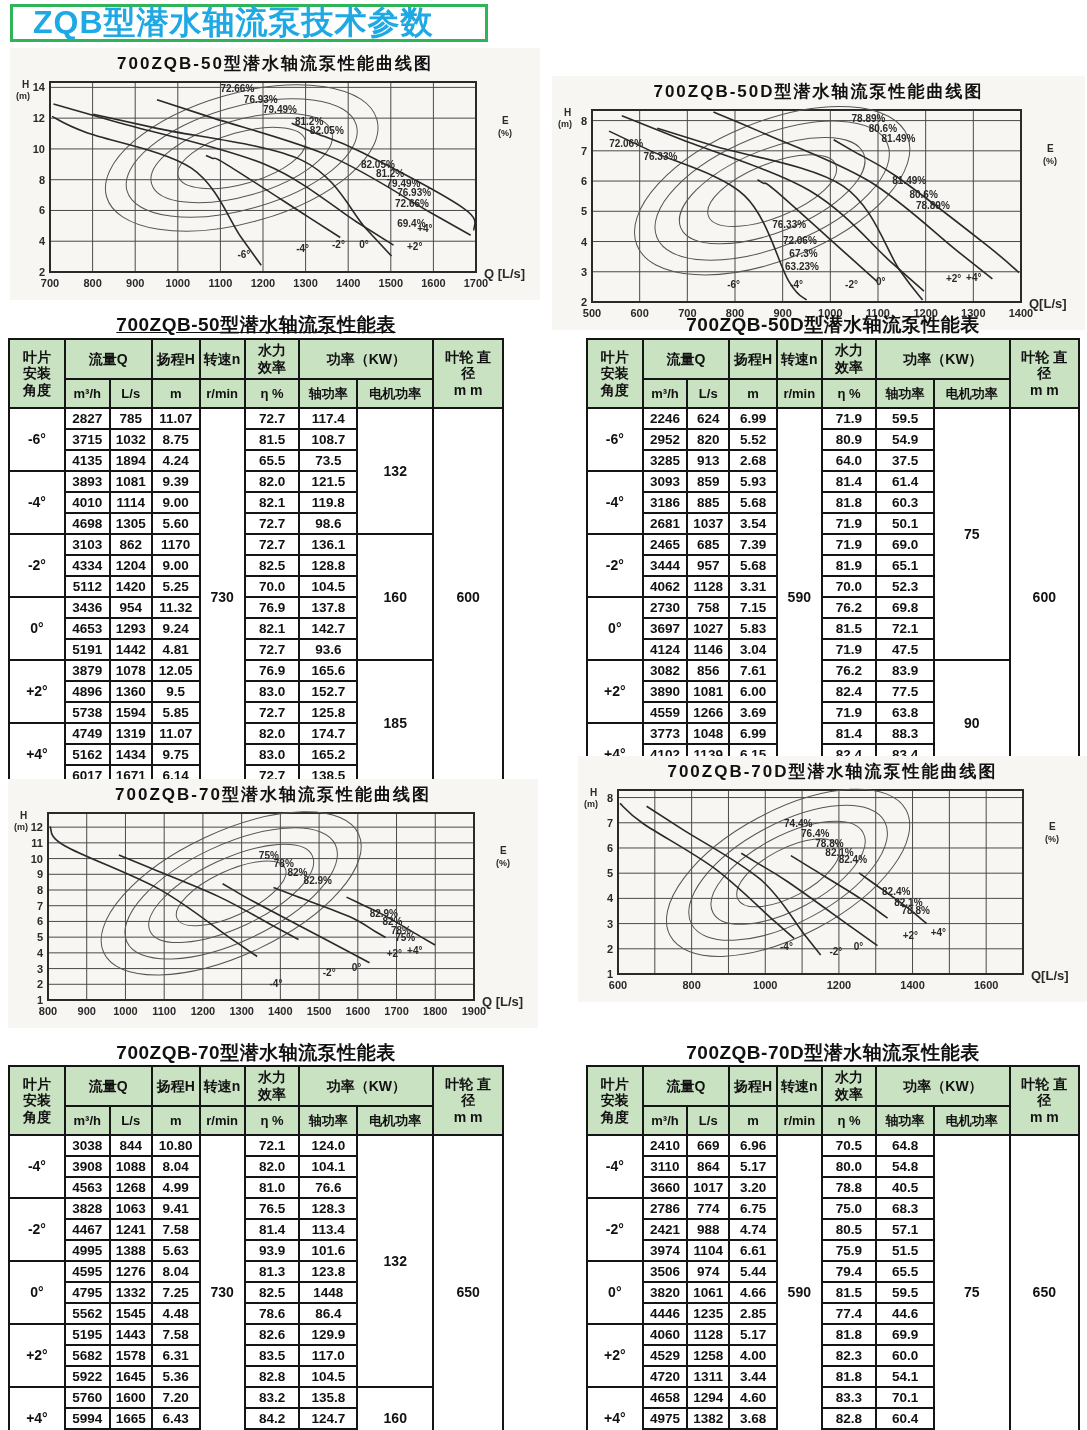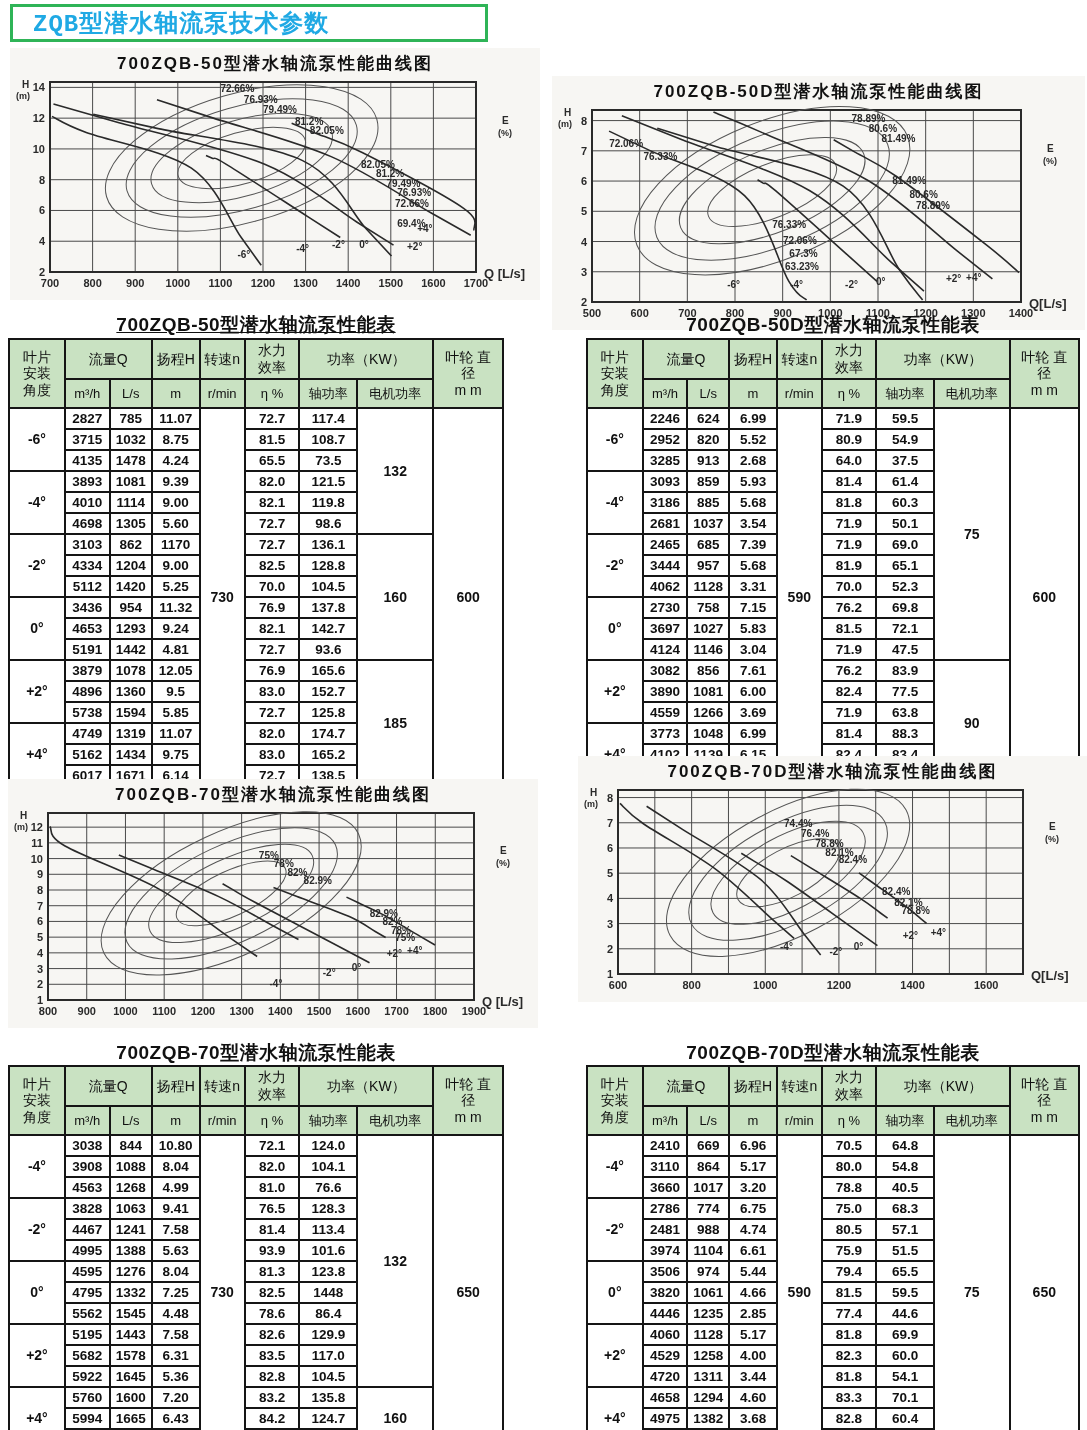--- a/index.html
+++ b/index.html
@@ -1,29 +1,29 @@
 <!DOCTYPE html>
 <html><head>
 <meta charset="utf-8">
 <style>
   html,body{margin:0;padding:0;background:#ffffff;}
   #page{position:relative;width:1087px;height:1430px;background:#ffffff;overflow:hidden;
         font-family:"Liberation Sans","DejaVu Sans",sans-serif;color:#111;}
   .title-box{position:absolute;left:10px;top:4px;width:478px;height:38px;box-sizing:border-box;
         border:3px solid #2fb457;background:#ffffff;display:flex;align-items:center;padding-left:20px;}
-  .title-box span{font-size:24px;font-weight:bold;color:#1fa9e4;letter-spacing:1px;white-space:nowrap;font-family:Liberation Mono, monospace;}
+  .title-box span{font-size:32px;font-weight:bold;color:#1fa9e4;letter-spacing:1px;white-space:nowrap;}
   .chart{position:absolute;background:#f7f6f3;display:flex;flex-direction:column;}
   .ctitle{text-align:center;font-weight:bold;font-size:17px;letter-spacing:2px;padding-top:4px;height:22px;}
   .cplot{flex:1;width:100%;display:block;}
   .tbl-title{position:absolute;text-align:center;font-weight:bold;font-size:19px;letter-spacing:0.5px;}
   .tbl-host{position:absolute;}
   table.perf{border-collapse:collapse;width:100%;table-layout:fixed;}
   .perf th,.perf td{border:2px solid #151515;text-align:center;vertical-align:middle;padding:0;
         overflow:hidden;}
-  .perf thead th{background:#c9e2c2;font-weight:normal;font-size:14px;line-height:1.18;white-space:pre-line;}
+  .perf thead th{background:#c9e2c2;font-weight:bold;font-size:14px;line-height:1.18;white-space:pre-line;}
   .perf thead tr.r1 th{height:38px;}
   .perf thead tr.r2 th{height:27px;font-size:13px;}
   .perf td{font-size:13.5px;font-weight:bold;height:19px;line-height:19px;}
   .perf td.mc{font-size:14px;}
   #chart0{left:10px;top:48px;width:530px;height:252px;}
   #chart1{left:552px;top:44px;width:533px;height:254px;margin-top:32px;}
   #chart2{left:8px;top:779px;width:530px;height:249px;}
   #chart3{left:578px;top:756px;width:509px;height:246px;align-items:center;}
   #t0-title{left:8px;top:312px;width:496px;text-decoration:underline;}
   #t1-title{left:586px;top:312px;width:494px;}
@@ -265,21 +265,21 @@
           </tr>
           <tr>
             <td>3715</td>
             <td>1032</td>
             <td>8.75</td>
             <td>81.5</td>
             <td>108.7</td>
           </tr>
           <tr>
             <td>4135</td>
-            <td>1478</td>
+            <td>1894</td>
             <td>4.24</td>
             <td>65.5</td>
             <td>73.5</td>
           </tr>
           <tr>
             <td rowspan="3" class="mc">-4°</td>
             <td>3893</td>
             <td>1081</td>
             <td>9.39</td>
             <td>82.0</td>
@@ -964,21 +964,21 @@
           </tr>
           <tr>
             <td rowspan="3" class="mc">-2°</td>
             <td>2786</td>
             <td>774</td>
             <td>6.75</td>
             <td>75.0</td>
             <td>68.3</td>
           </tr>
           <tr>
-            <td>2481</td>
+            <td>2421</td>
             <td>988</td>
             <td>4.74</td>
             <td>80.5</td>
             <td>57.1</td>
           </tr>
           <tr>
             <td>3974</td>
             <td>1104</td>
             <td>6.61</td>
             <td>75.9</td>

